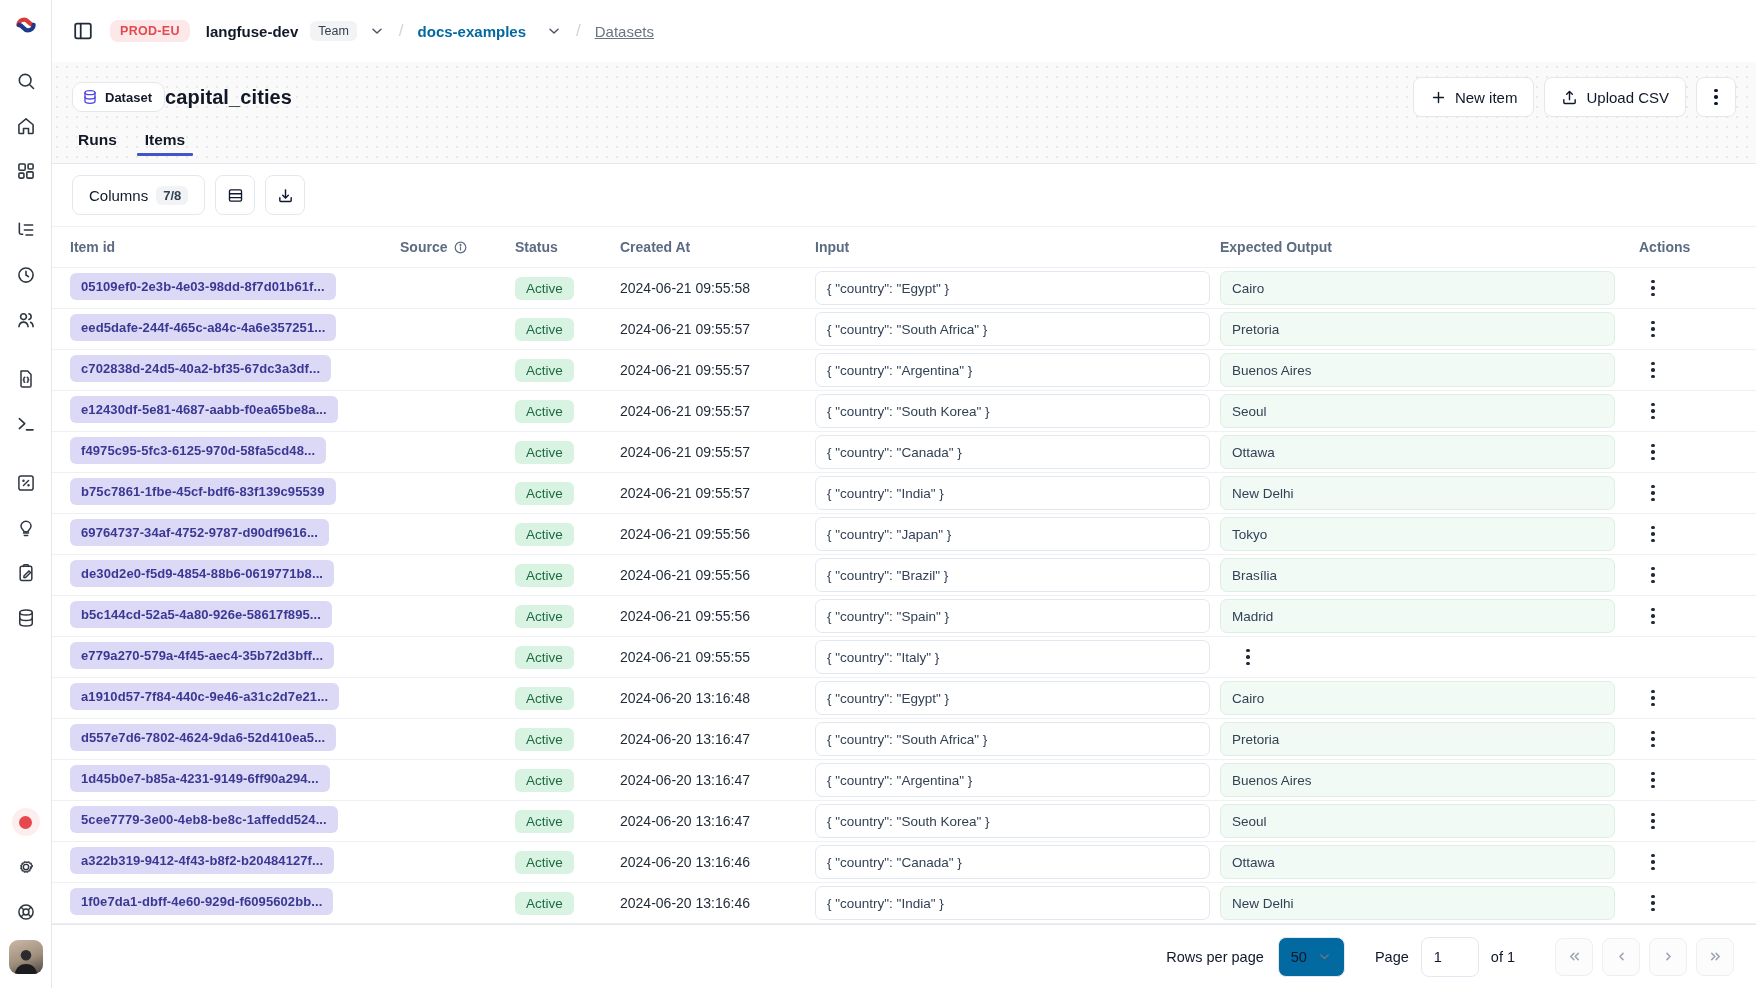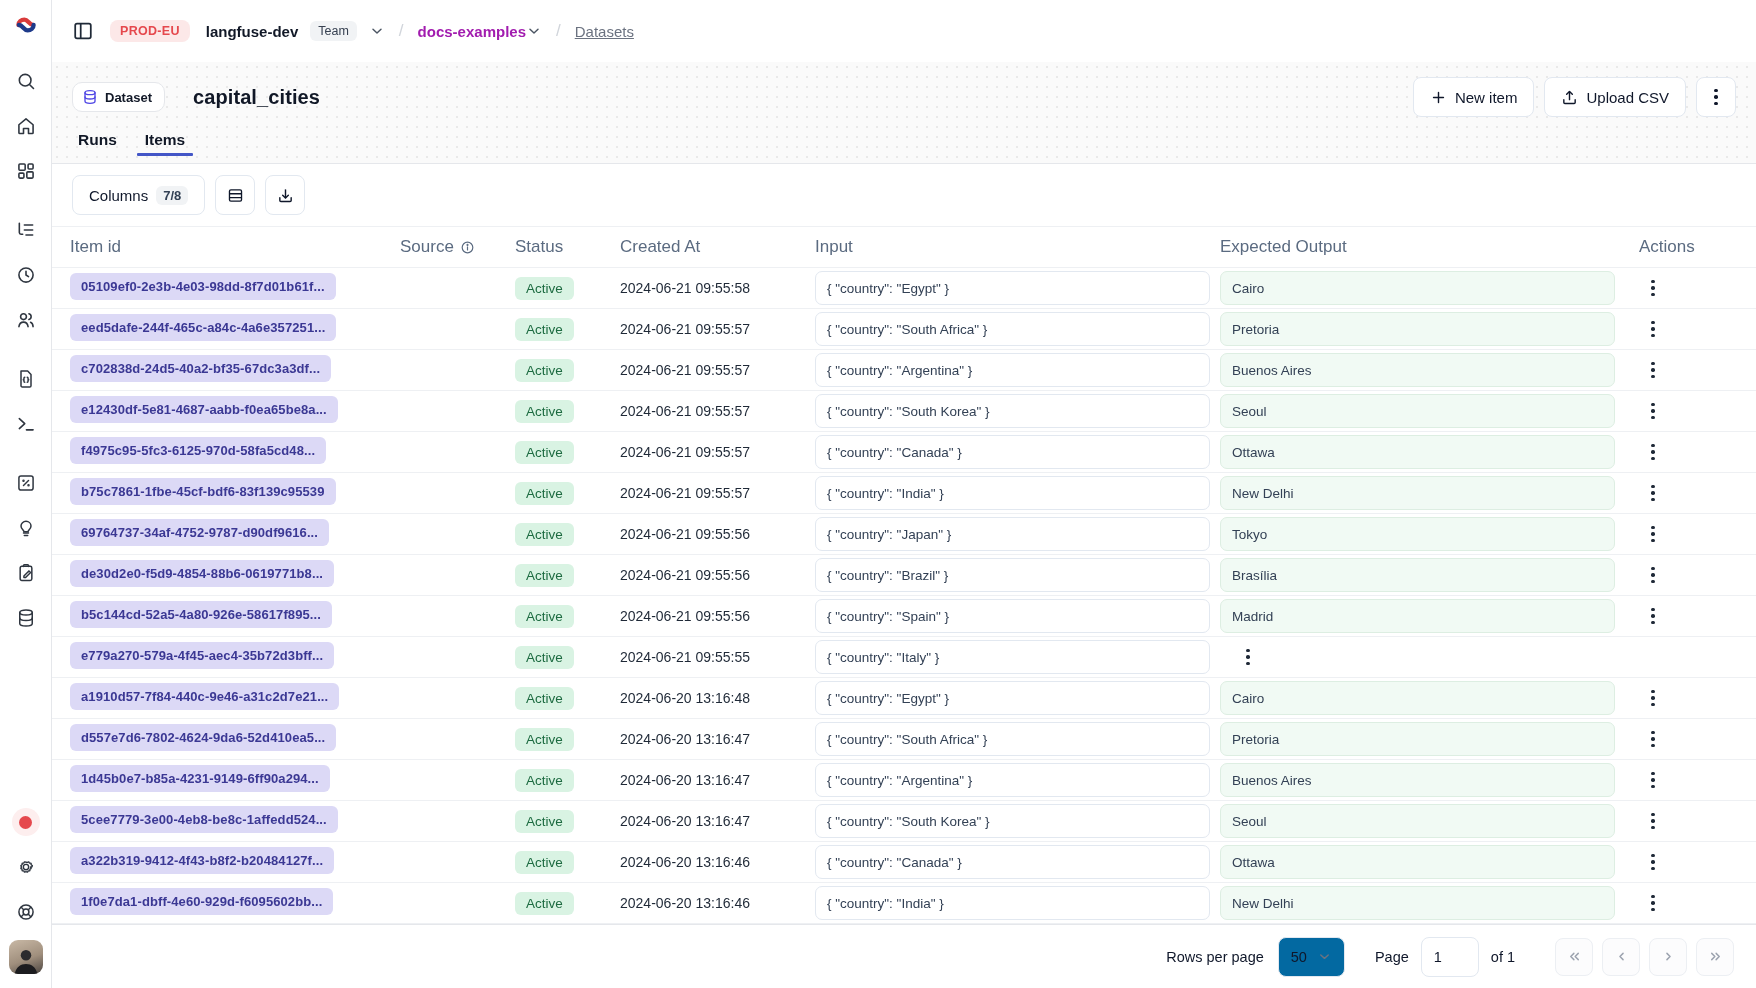--- a/index.html
+++ b/index.html
@@ -47,32 +47,32 @@
     background:#fce8e8; color:#e5484d; font-size:12.5px; font-weight:700;
     letter-spacing:.3px; padding:4px 10px; border-radius:8px;
   }
   .org-name { font-size:15px; font-weight:600; color:#111827; margin-left:4px; }
   .role-badge {
     background:#f1f3f5; color:#374151; font-size:12.5px; font-weight:500;
     padding:3px 8px; border-radius:6px;
   }
   .crumb-chev { color:#4b5563; display:flex; align-items:center; }
   .crumb-sep { color:#d1d5db; font-size:17px; font-weight:300; padding:0 2px; }
-  .project-name { font-size:15px; font-weight:600; color:#a21caf; display:flex; align-items:center; gap:0; }
+  .project-name { font-size:15px; font-weight:600; color:#0369a1; display:flex; align-items:center; gap:20px; }
   .crumb-section { font-size:15px; color:#6b7280;text-decoration:underline; }
 
   
   .page-header {
     height:102px; background:#fafafa;
     background-image:radial-gradient(circle,#e9e9e9 1px,transparent 1px);
     background-size:10px 10px;
     border-bottom:1px solid #e5e7eb; flex-shrink:0;
     display:flex; flex-direction:column; padding:0 20px;
   }
-  .title-row { height:62px; display:flex; align-items:center; gap:28px; padding-top:8px; }
+  .title-row { height:62px; display:flex; align-items:center; gap:0; padding-top:8px; }
   .entity-badge {
     display:flex; align-items:center; gap:7px; background:#fff;
     border:1px solid #e5e7eb; border-radius:10px; padding:6px 12px 6px 9px;
     font-size:13px; font-weight:700; color:#111827;
   }
   .entity-badge svg { width:16px; height:16px; color:#4f46e5; }
   .page-title { font-size:20px; font-weight:700; color:#111827; letter-spacing:.1px; }
   .title-actions { margin-left:auto; display:flex; align-items:center; gap:10px; }
   .btn {
     display:flex; align-items:center; gap:8px; background:#fff;
@@ -99,21 +99,21 @@
 
   
   .table { flex:1; display:flex; flex-direction:column; min-height:0; }
   .trow {
     display:grid;
     grid-template-columns:320px 105px 95px 185px 395px 395px 1fr;
     column-gap:10px; align-items:center; padding:0 18px;
   }
   .thead { height:42px; border-top:1px solid #eef0f3; border-bottom:1px solid #eef0f3;
     flex-shrink:0; }
-  .th { font-size:17px; font-weight:400; color:#5b6b81; display:flex; align-items:center; gap:6px; }
+  .th { font-size:14px; font-weight:700; color:#5b6b81; display:flex; align-items:center; gap:6px; }
   .th .info { color:#5b6b81; display:flex; }
   .th.actions-col { padding-left:14px; }
   .tbody { flex:1; overflow:hidden; }
   .tr { height:41px; border-bottom:1px solid #eef0f3; }
   .id-pill {
     display:inline-block; max-width:100%; overflow:hidden; white-space:nowrap;
     background:#dcd9f6; color:#3b3894; font-size:13px; font-weight:700;
     padding:6px 11px; border-radius:6px; cursor:pointer; letter-spacing:.1px;
   }
   .status-badge {

